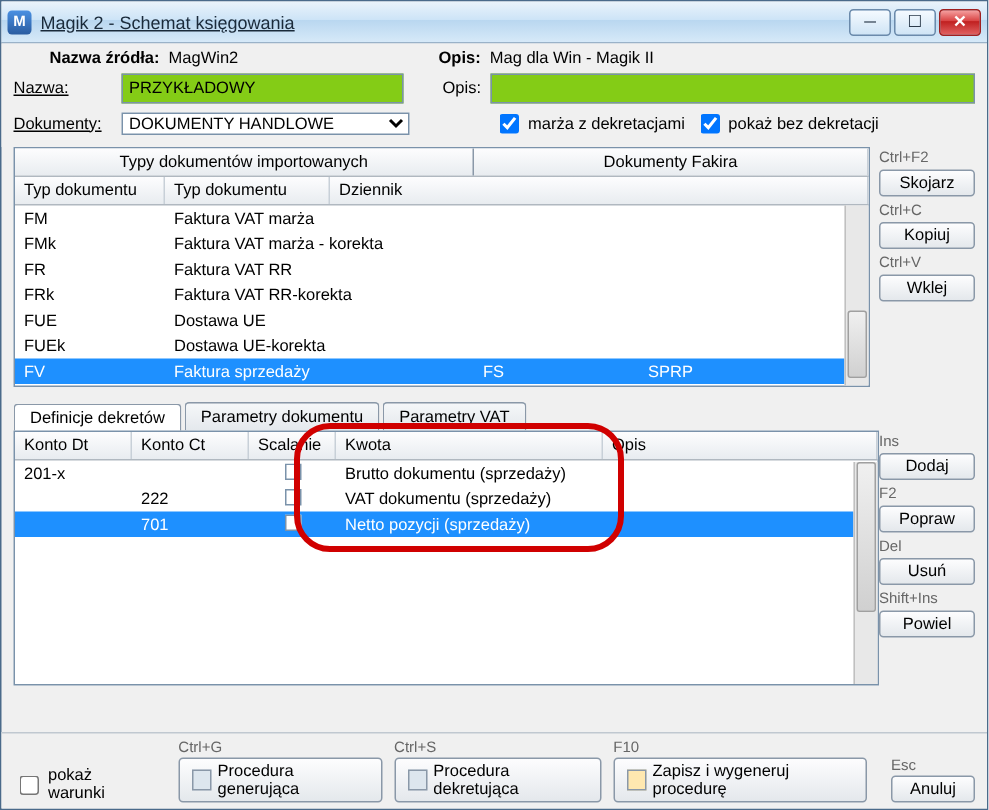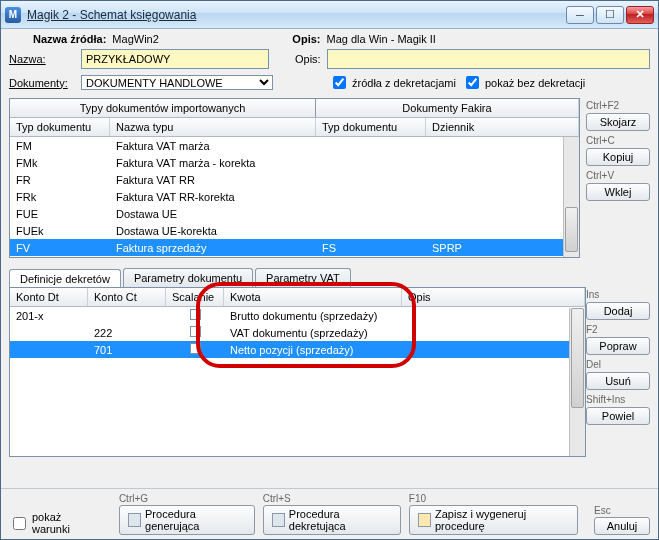--- a/index.html
+++ b/index.html
@@ -49,21 +49,21 @@
     padding: 4px 8px 2px 8px;
     background: #f0f0f0;
   }
   .row { display: flex; align-items: center; margin-bottom: 4px; gap: 6px;}
   .lbl { font-weight: bold; color: #000; margin-left: 24px; }
   .val { color: #000; }
   .field-label { width: 66px; text-decoration: underline; }
   input[type=text] {
     border: 1px solid #7a92aa; height: 20px;
     padding: 0 4px; font-family: inherit; font-size: 11px;
-    background: #fef9c3;
+    background: #84cc16;
   }
   select {
     border: 1px solid #7a92aa; height: 15px;
     font-family: inherit; font-size: 11px;
     background: #fff;
   }
   .checkbox { display:flex;align-items:center;gap:3px; }
   .panel-split {
     display:flex; gap: 6px; padding: 0 8px;
   }
@@ -167,38 +167,37 @@
       <input type="text" style="flex: 1 1 0%;" value="">
     </div>
     <div class="row">
       <span class="field-label">Dokumenty:</span>
       <select style="width:192px">
         <option>DOKUMENTY HANDLOWE</option>
       </select>
       <span style="width:44px"></span>
       <label class="checkbox">
         <input type="checkbox" checked="" style="">
-        <span>źródła z dekretacjami</span>
+        <span>marża z dekretacjami</span>
       </label>
       <label class="checkbox">
         <input type="checkbox" checked="" style="">
         <span>pokaż bez dekretacji</span>
       </label>
     </div>
   </div>
 
   <div class="panel-split">
     <div class="table-wrap" style="flex:1;height:160px">
       <div class="thead">
         <div class="th" style="width:306px;text-align:center;border-right:1px solid #8a98a8">Typy dokumentów importowanych</div>
         <div class="th" style="flex:1;text-align:center">Dokumenty Fakira</div>
       </div>
       <div class="thead">
         <div class="th" style="width:100px">Typ dokumentu</div>
-        <div class="th" style="width:206px">Nazwa typu</div>
         <div class="th" style="width:110px">Typ dokumentu</div>
         <div class="th" style="flex:1">Dziennik</div>
       </div>
       <div class="tbody" id="imported-body" style="position:relative;height:120px;padding-right:16px">
           <div class="tr">
             <div class="td" style="width:100px">FM</div>
             <div class="td" style="width:206px">Faktura VAT marża</div>
             <div class="td" style="width:110px"></div>
             <div class="td" style="flex:1"></div>
           </div>

